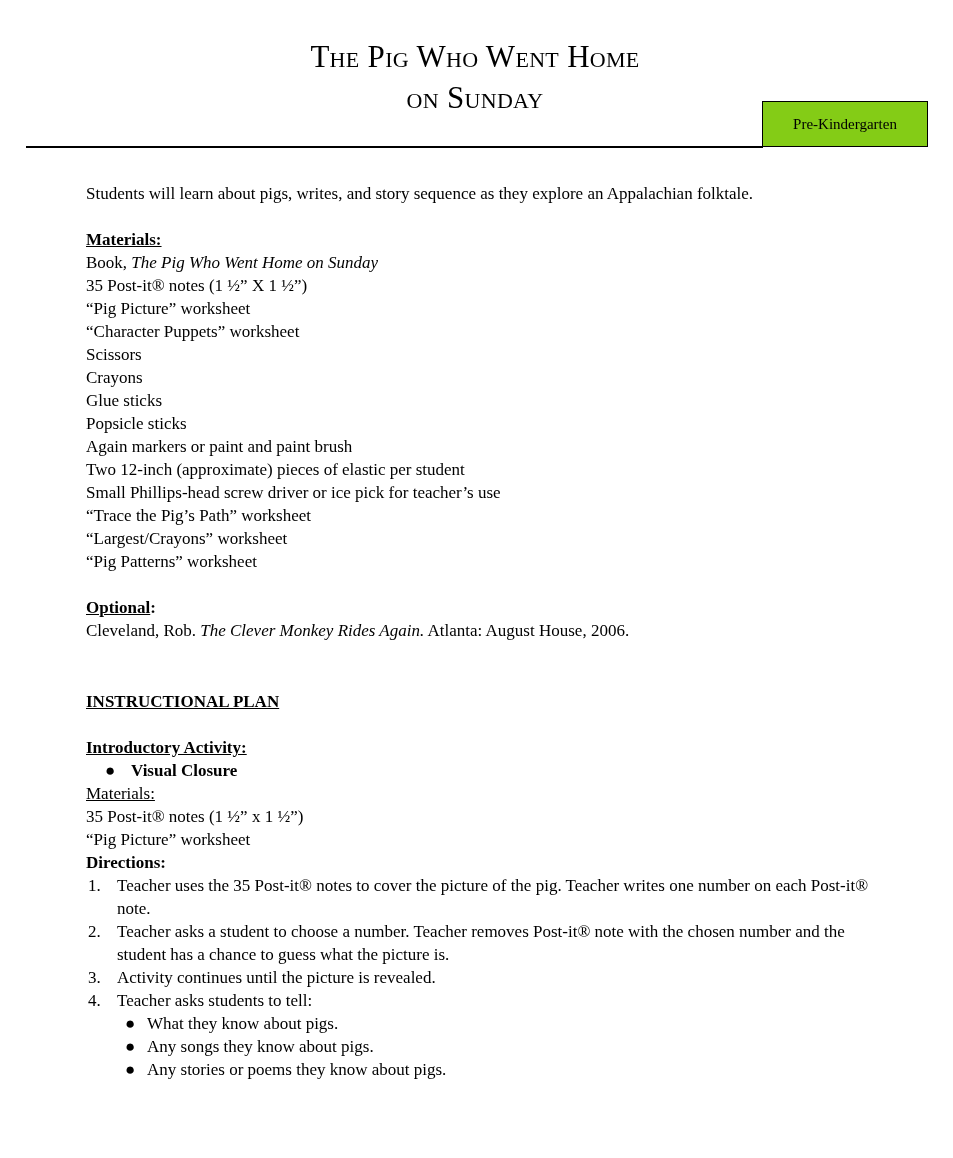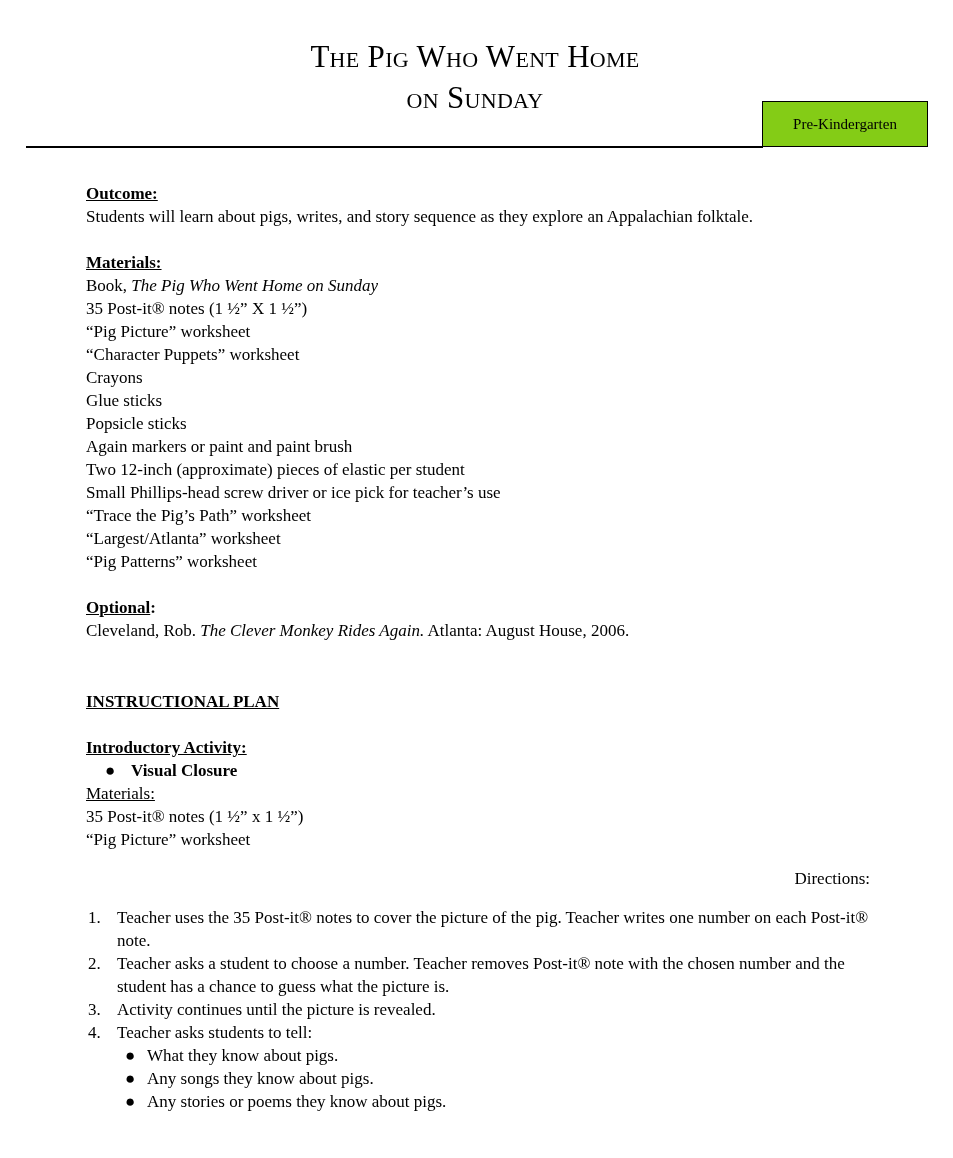--- a/index.html
+++ b/index.html
@@ -84,24 +84,23 @@
   }
   .heading-plain-colon .u {
     text-decoration: underline;
   }
   .subheading-underline-only {
     font-weight: normal;
     text-decoration: underline;
     margin: 0;
   }
   .subheading-bold-only {
-    font-weight: normal;
+    font-weight: bold;
     text-decoration: none;
-    margin: 16px;
-    text-align: right;
+    margin: 0;
   }
 
   .line { margin: 0; }
   .ital { font-style: italic; }
 
   .gap-sm { height: 23px; }
   .gap-lg { height: 48px; }
 
   
   .bullet-row {
@@ -169,40 +168,40 @@
   </h1>
   <div class="header-rule"></div>
   <div class="grade-box">
     <span>Pre-Kindergarten</span>
   </div>
 </div>
 
 <div class="content">
 
   <div>
-    <p class="heading">Outcome:</p>
     <p class="line">Students will learn about pigs, writes, and story sequence as they explore an Appalachian folktale.</p>
   </div>
 
   <div class="gap-sm"></div>
 
   <div>
     <p class="heading">Materials:</p>
     <p class="line"><span>Book, </span><span class="ital">The Pig Who Went Home on Sunday</span></p>
     <p class="line">35 Post-it® notes (1 ½” X 1 ½”)</p>
     <p class="line">“Pig Picture” worksheet</p>
     <p class="line">“Character Puppets” worksheet</p>
+    <p class="line">Scissors</p>
     <p class="line">Crayons</p>
     <p class="line">Glue sticks</p>
     <p class="line">Popsicle sticks</p>
     <p class="line">Again markers or paint and paint brush</p>
     <p class="line">Two 12-inch (approximate) pieces of elastic per student</p>
     <p class="line">Small Phillips-head screw driver or ice pick for teacher’s use</p>
     <p class="line">“Trace the Pig’s Path” worksheet</p>
-    <p class="line">“Largest/Atlanta” worksheet</p>
+    <p class="line">“Largest/Crayons” worksheet</p>
     <p class="line">“Pig Patterns” worksheet</p>
   </div>
 
   <div class="gap-sm"></div>
 
   <div>
     <p class="heading-plain-colon"><span class="u">Optional</span><span>:</span></p>
     <p class="line"><span>Cleveland, Rob. </span><span class="ital">The Clever Monkey Rides Again.</span><span> Atlanta: August House, 2006.</span></p>
   </div>
 

